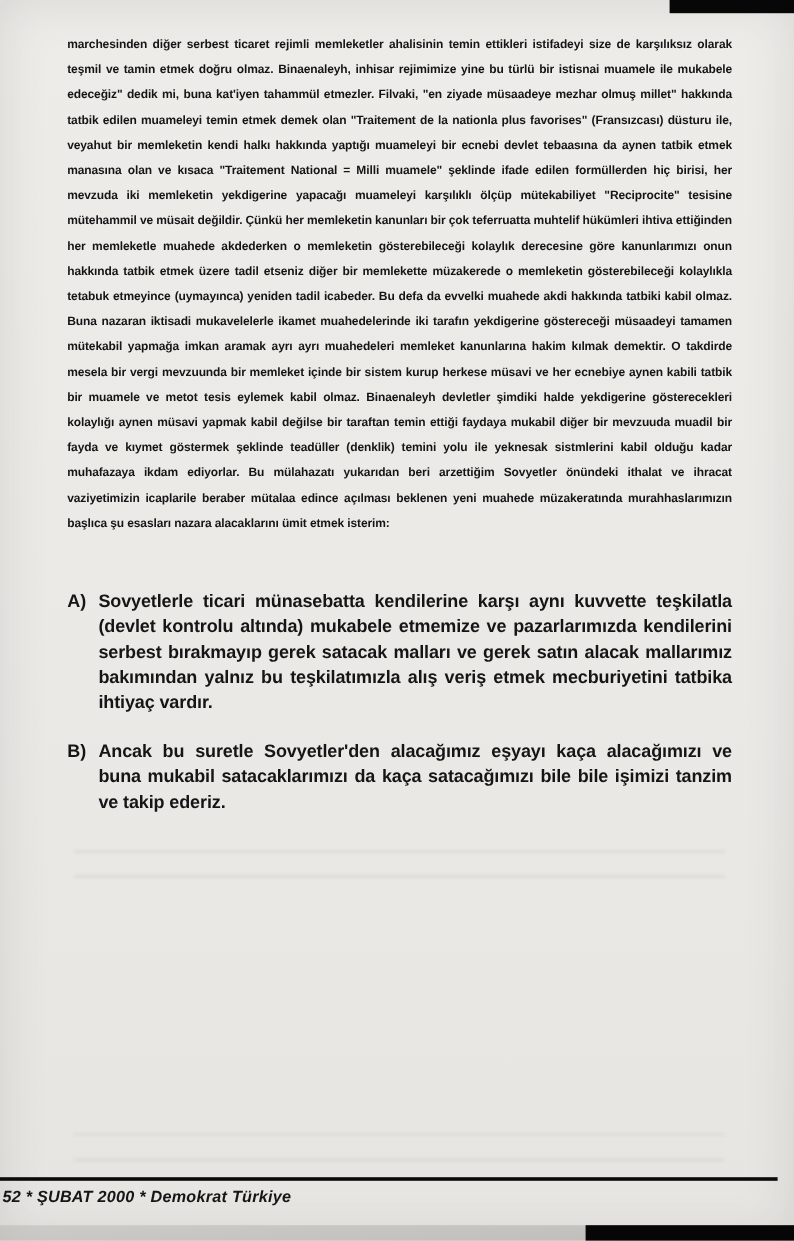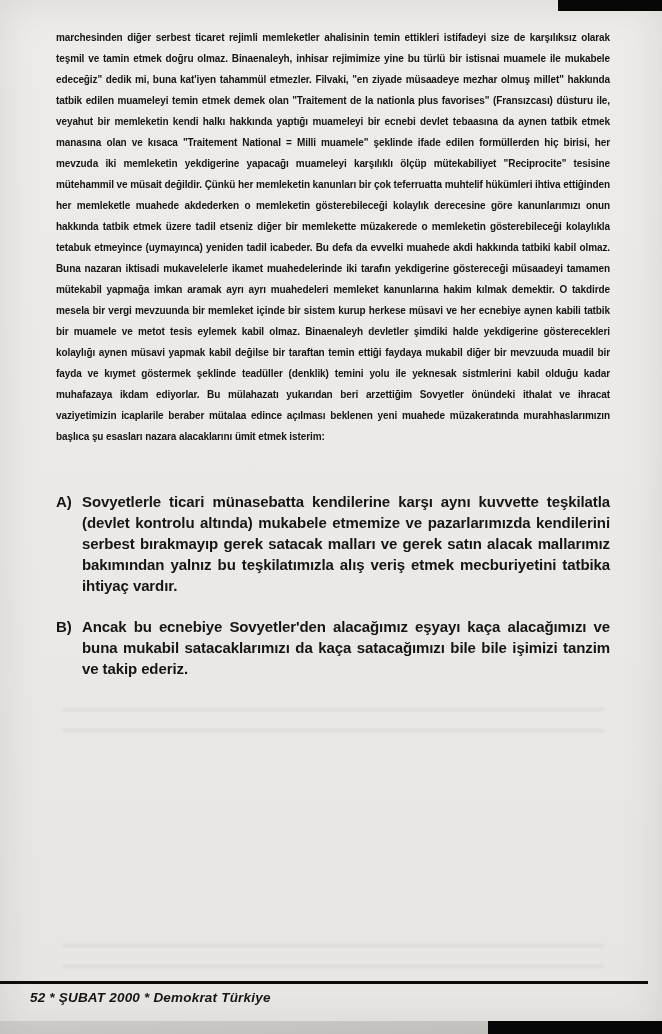--- a/index.html
+++ b/index.html
@@ -40,21 +40,21 @@
     opacity: 0.13; filter: blur(1.3px); pointer-events: none;
     background: repeating-linear-gradient(180deg,
       transparent 0 6px, #8f8f8a 6px 9px, transparent 9px 21px);
   }
   .ghost-1 { top: 702px; height: 42px; }
   .ghost-2 { top: 938px; height: 36px; opacity: 0.10; }
   .footer { position: absolute; left: 0; right: 0; top: 981px; }
   .footer-rule { height: 3px; width: 648px; background: #0b0b0b; }
   .footer-text {
     font-size: 13.5px; font-weight: bold; font-style: italic;
-    color: #151515; padding: 6px 0 0 30px; letter-spacing: 0.2px;
+    color: #151515; padding: 6px 0 0 2px; letter-spacing: 0.2px;
   }
   .bottom-strip {
     position: absolute; left: 0; bottom: 0; width: 100%; height: 13px;
     background: linear-gradient(90deg, rgba(125,124,120,0.20), rgba(125,124,120,0.32));
   }
   .scan-bottom {
     position: absolute; bottom: 0; right: 0;
     width: 174px; height: 13px; background: #060606;
   }
 </style>
@@ -68,21 +68,21 @@
   <div class="content">
     <p class="body-par">marchesinden diğer serbest ticaret rejimli memleketler ahalisinin temin ettikleri istifadeyi size de karşılıksız olarak teşmil ve tamin etmek doğru olmaz. Binaenaleyh, inhisar rejimimize yine bu türlü bir istisnai muamele ile mukabele edeceğiz" dedik mi, buna kat'iyen tahammül etmezler. Filvaki, "en ziyade müsaadeye mezhar olmuş millet" hakkında tatbik edilen muameleyi temin etmek demek olan "Traitement de la nationla plus favorises" (Fransızcası) düsturu ile, veyahut bir memleketin kendi halkı hakkında yaptığı muameleyi bir ecnebi devlet tebaasına da aynen tatbik etmek manasına olan ve kısaca "Traitement National = Milli muamele" şeklinde ifade edilen formüllerden hiç birisi, her mevzuda iki memleketin yekdigerine yapacağı muameleyi karşılıklı ölçüp mütekabiliyet "Reciprocite" tesisine mütehammil ve müsait değildir. Çünkü her memleketin kanunları bir çok teferruatta muhtelif hükümleri ihtiva ettiğinden her memleketle muahede akdederken o memleketin gösterebileceği kolaylık derecesine göre kanunlarımızı onun hakkında tatbik etmek üzere tadil etseniz diğer bir memlekette müzakerede o memleketin gösterebileceği kolaylıkla tetabuk etmeyince (uymayınca) yeniden tadil icabeder. Bu defa da evvelki muahede akdi hakkında tatbiki kabil olmaz. Buna nazaran iktisadi mukavelelerle ikamet muahedelerinde iki tarafın yekdigerine göstereceği müsaadeyi tamamen mütekabil yapmağa imkan aramak ayrı ayrı muahedeleri memleket kanunlarına hakim kılmak demektir. O takdirde mesela bir vergi mevzuunda bir memleket içinde bir sistem kurup herkese müsavi ve her ecnebiye aynen kabili tatbik bir muamele ve metot tesis eylemek kabil olmaz. Binaenaleyh devletler şimdiki halde yekdigerine gösterecekleri kolaylığı aynen müsavi yapmak kabil değilse bir taraftan temin ettiği faydaya mukabil diğer bir mevzuuda muadil bir fayda ve kıymet göstermek şeklinde teadüller (denklik) temini yolu ile yeknesak sistmlerini kabil olduğu kadar muhafazaya ikdam ediyorlar. Bu mülahazatı yukarıdan beri arzettiğim Sovyetler önündeki ithalat ve ihracat vaziyetimizin icaplarile beraber mütalaa edince açılması beklenen yeni muahede müzakeratında murahhaslarımızın başlıca şu esasları nazara alacaklarını ümit etmek isterim:</p>
 
     <div class="items">
       <div class="item">
         <span class="item-label">A)</span>
         <p class="item-text">Sovyetlerle ticari münasebatta kendilerine karşı aynı kuvvette teşkilatla (devlet kontrolu altında) mukabele etmemize ve pazarlarımızda kendilerini serbest bırakmayıp gerek satacak malları ve gerek satın alacak mallarımız bakımından yalnız bu teşkilatımızla alış veriş etmek mecburiyetini tatbika ihtiyaç vardır.</p>
       </div>
       <div class="item">
         <span class="item-label">B)</span>
-        <p class="item-text">Ancak bu ecnebiye Sovyetler'den alacağımız eşyayı kaça alacağımızı ve buna mukabil satacaklarımızı da kaça satacağımızı bile bile işimizi tanzim ve takip ederiz.</p>
+        <p class="item-text">Ancak bu suretle Sovyetler'den alacağımız eşyayı kaça alacağımızı ve buna mukabil satacaklarımızı da kaça satacağımızı bile bile işimizi tanzim ve takip ederiz.</p>
       </div>
     </div>
   </div>
 
   <div class="ghost ghost-1"></div>
   <div class="ghost ghost-2"></div>
 
   <div class="footer">
     <div class="footer-rule"></div>
     <div class="footer-text">52 * ŞUBAT 2000 * Demokrat Türkiye</div>

